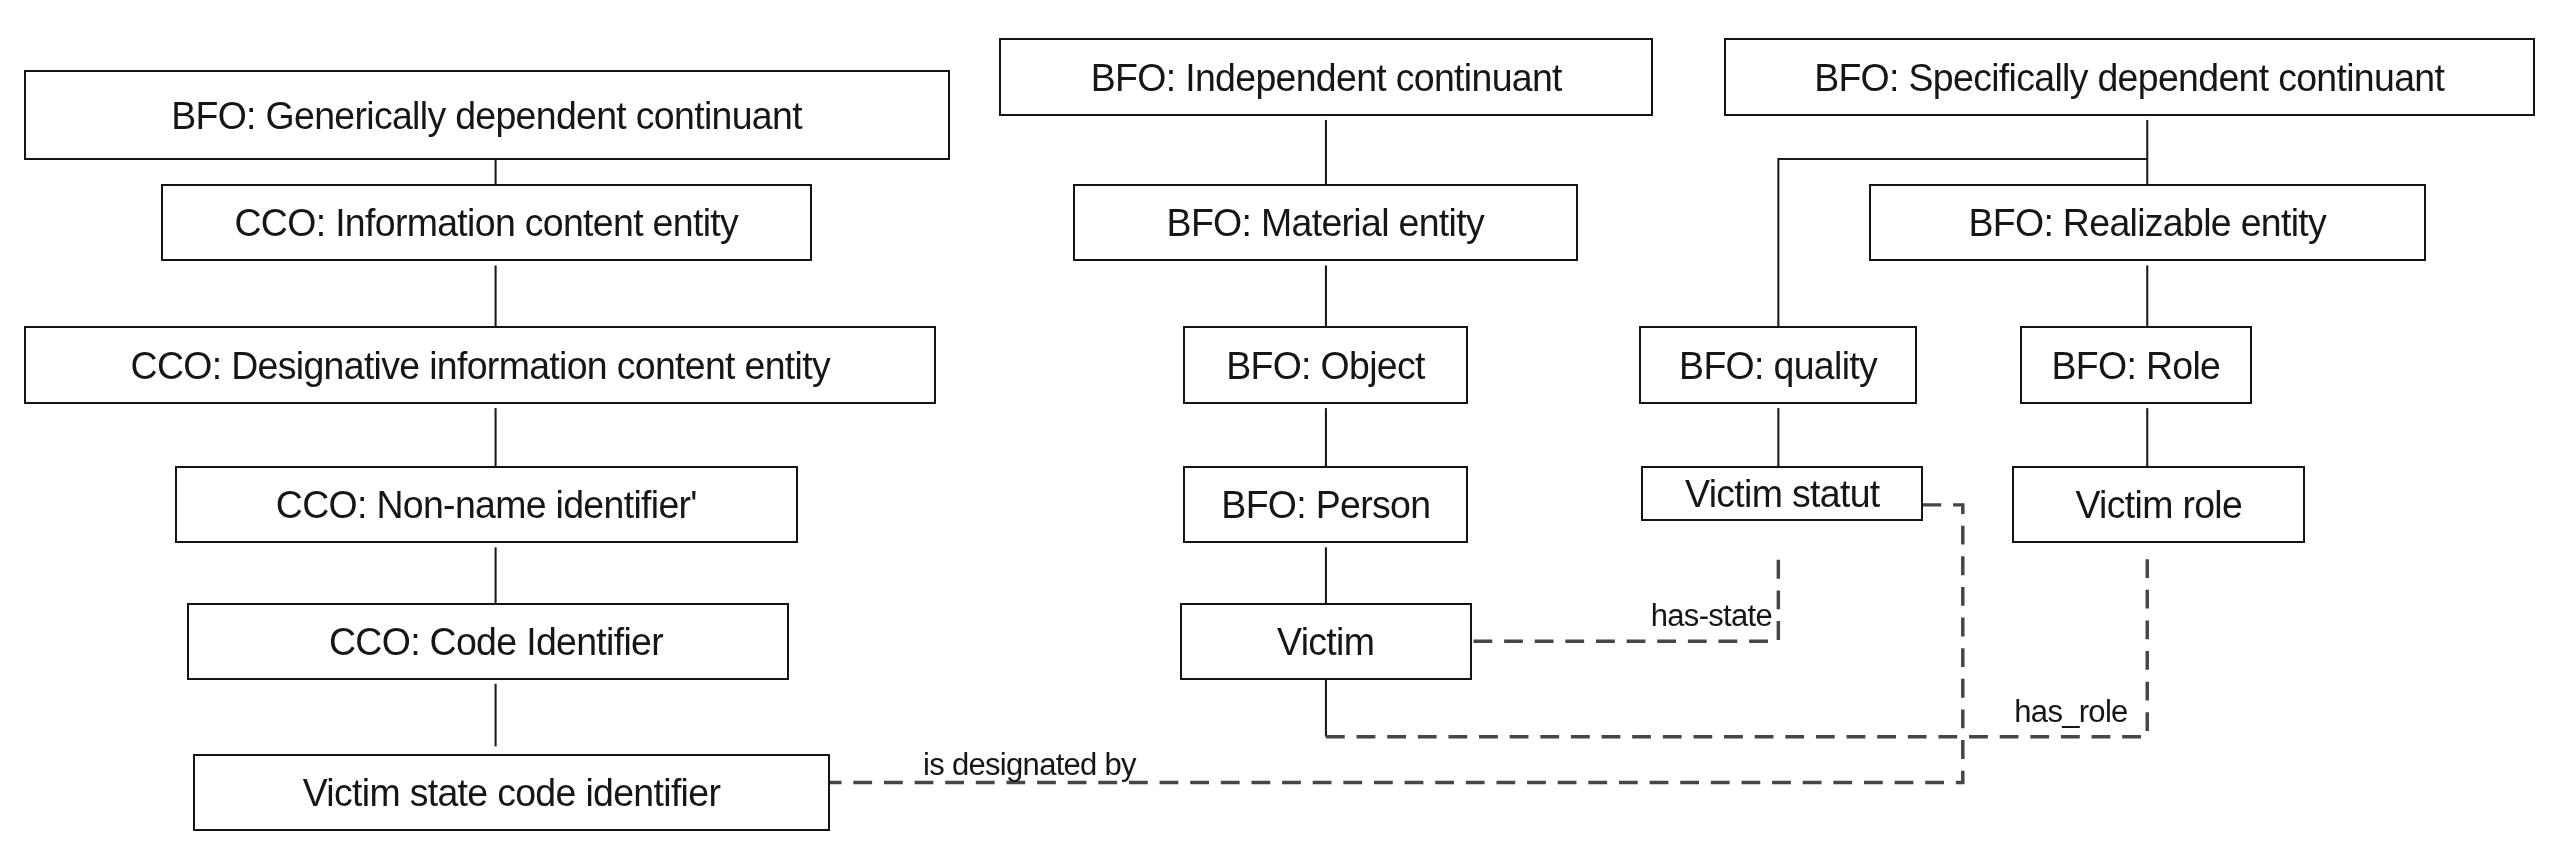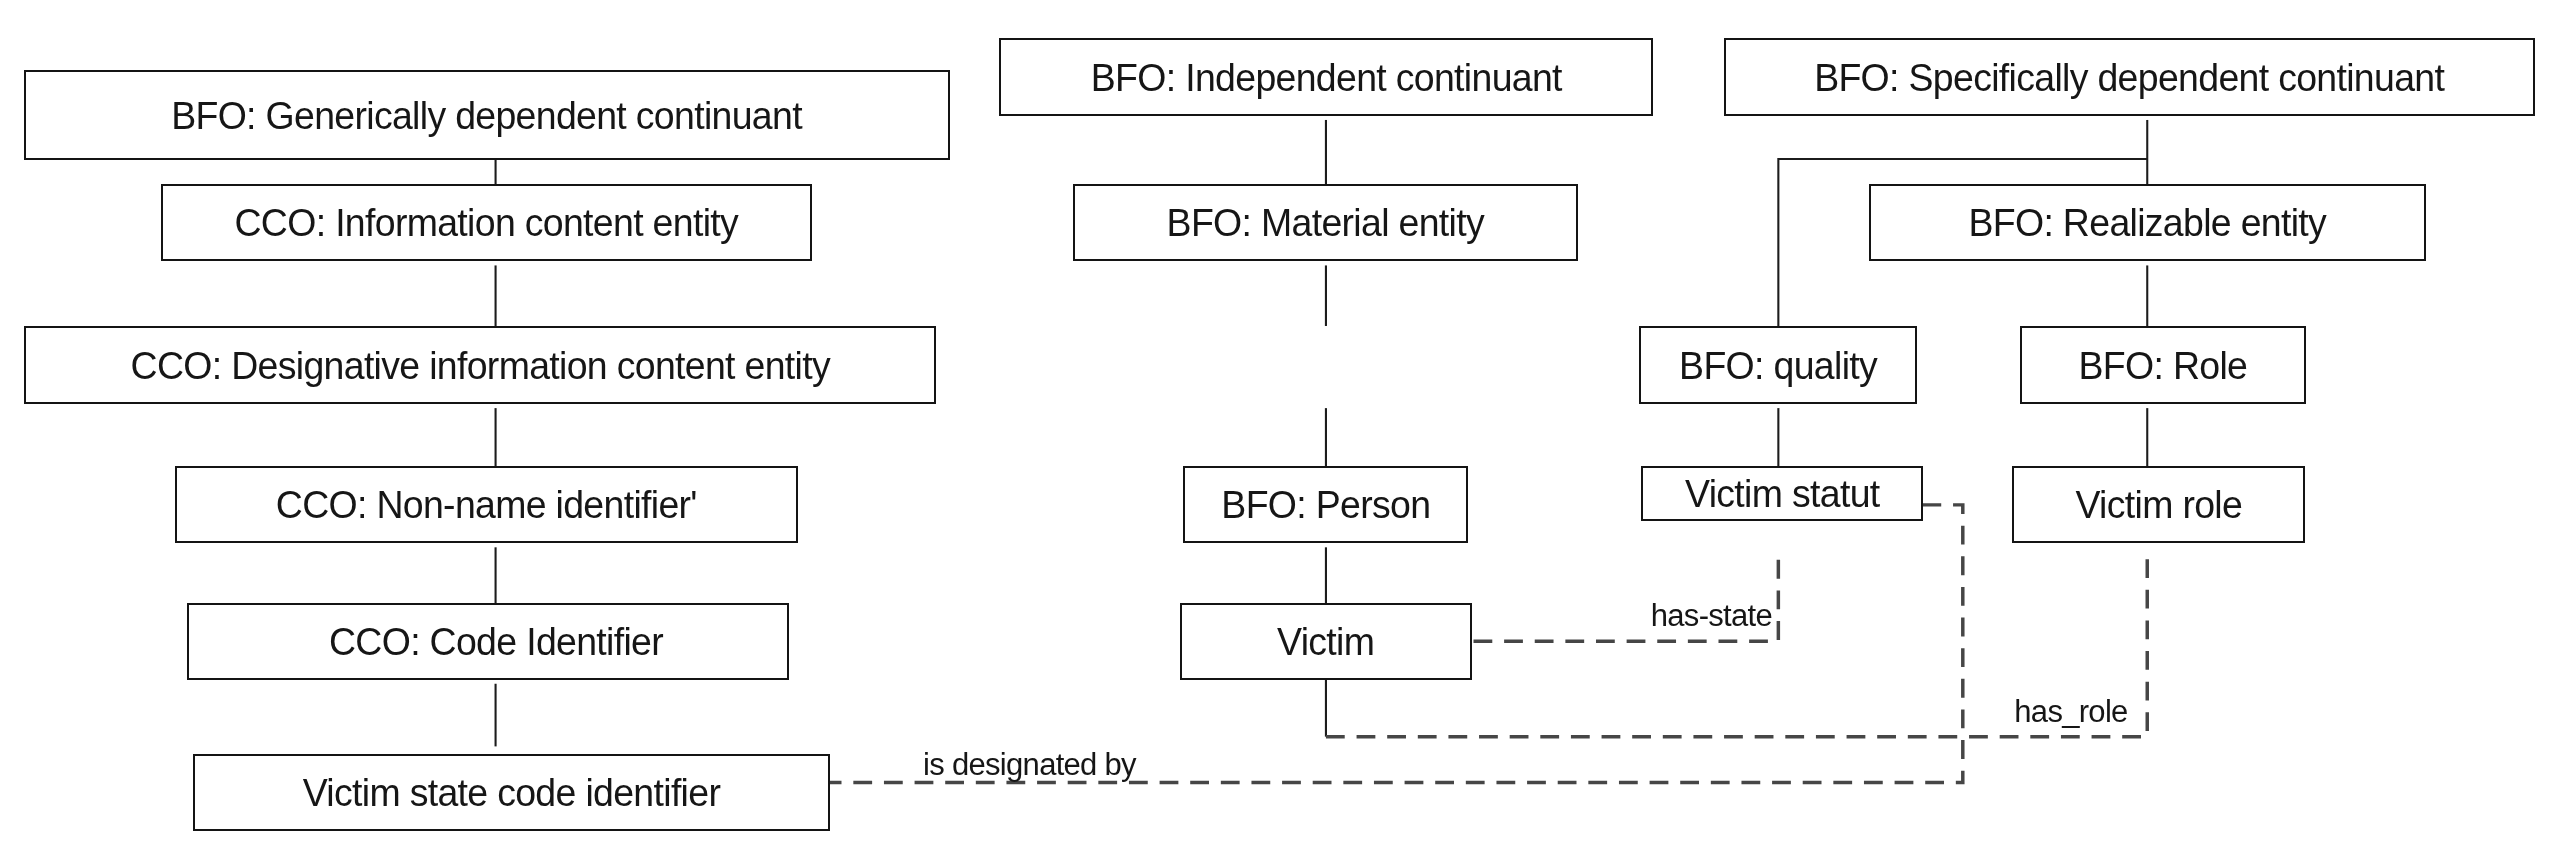--- a/index.html
+++ b/index.html
@@ -73,37 +73,40 @@
   <div class="node" style="left:193px;top:754px;width:637px;height:77px;">
     <span class="nl">Victim state code identifier</span>
   </div>
 
   <div class="node" style="left:999px;top:38px;width:654px;height:78px;">
     <span class="nl">BFO: Independent continuant</span>
   </div>
   <div class="node" style="left:1073px;top:184px;width:505px;height:77px;">
     <span class="nl">BFO: Material entity</span>
   </div>
+  <div class="node" style="left:1183px;top:326px;width:285px;height:78px;">
+    <span class="nl">BFO: Object</span>
+  </div>
   <div class="node" style="left:1183px;top:466px;width:285px;height:77px;">
     <span class="nl">BFO: Person</span>
   </div>
   <div class="node" style="left:1180px;top:603px;width:292px;height:77px;">
     <span class="nl">Victim</span>
   </div>
 
   <div class="node" style="left:1724px;top:38px;width:811px;height:78px;align-items:center;">
     <span class="nl">BFO: Specifically dependent continuant</span>
   </div>
   <div class="node" style="left:1869px;top:184px;width:557px;height:77px;">
     <span class="nl">BFO: Realizable entity</span>
   </div>
   <div class="node" style="left:1639px;top:326px;width:278px;height:78px;">
     <span class="nl">BFO: quality</span>
   </div>
-  <div class="node" style="left:2020px;top:326px;width:286px;height:78px;">
+  <div class="node" style="left:2020px;top:326px;width:232px;height:78px;">
     <span class="nl">BFO: Role</span>
   </div>
   <div class="node" style="left:1641px;top:466px;width:282px;height:55px;">
     <span class="nl">Victim statut</span>
   </div>
   <div class="node" style="left:2012px;top:466px;width:293px;height:77px;">
     <span class="nl">Victim role</span>
   </div>
 
   <div class="edge-label el-right" style="left:1563px;top:600px;width:209px;">has-state</div>

